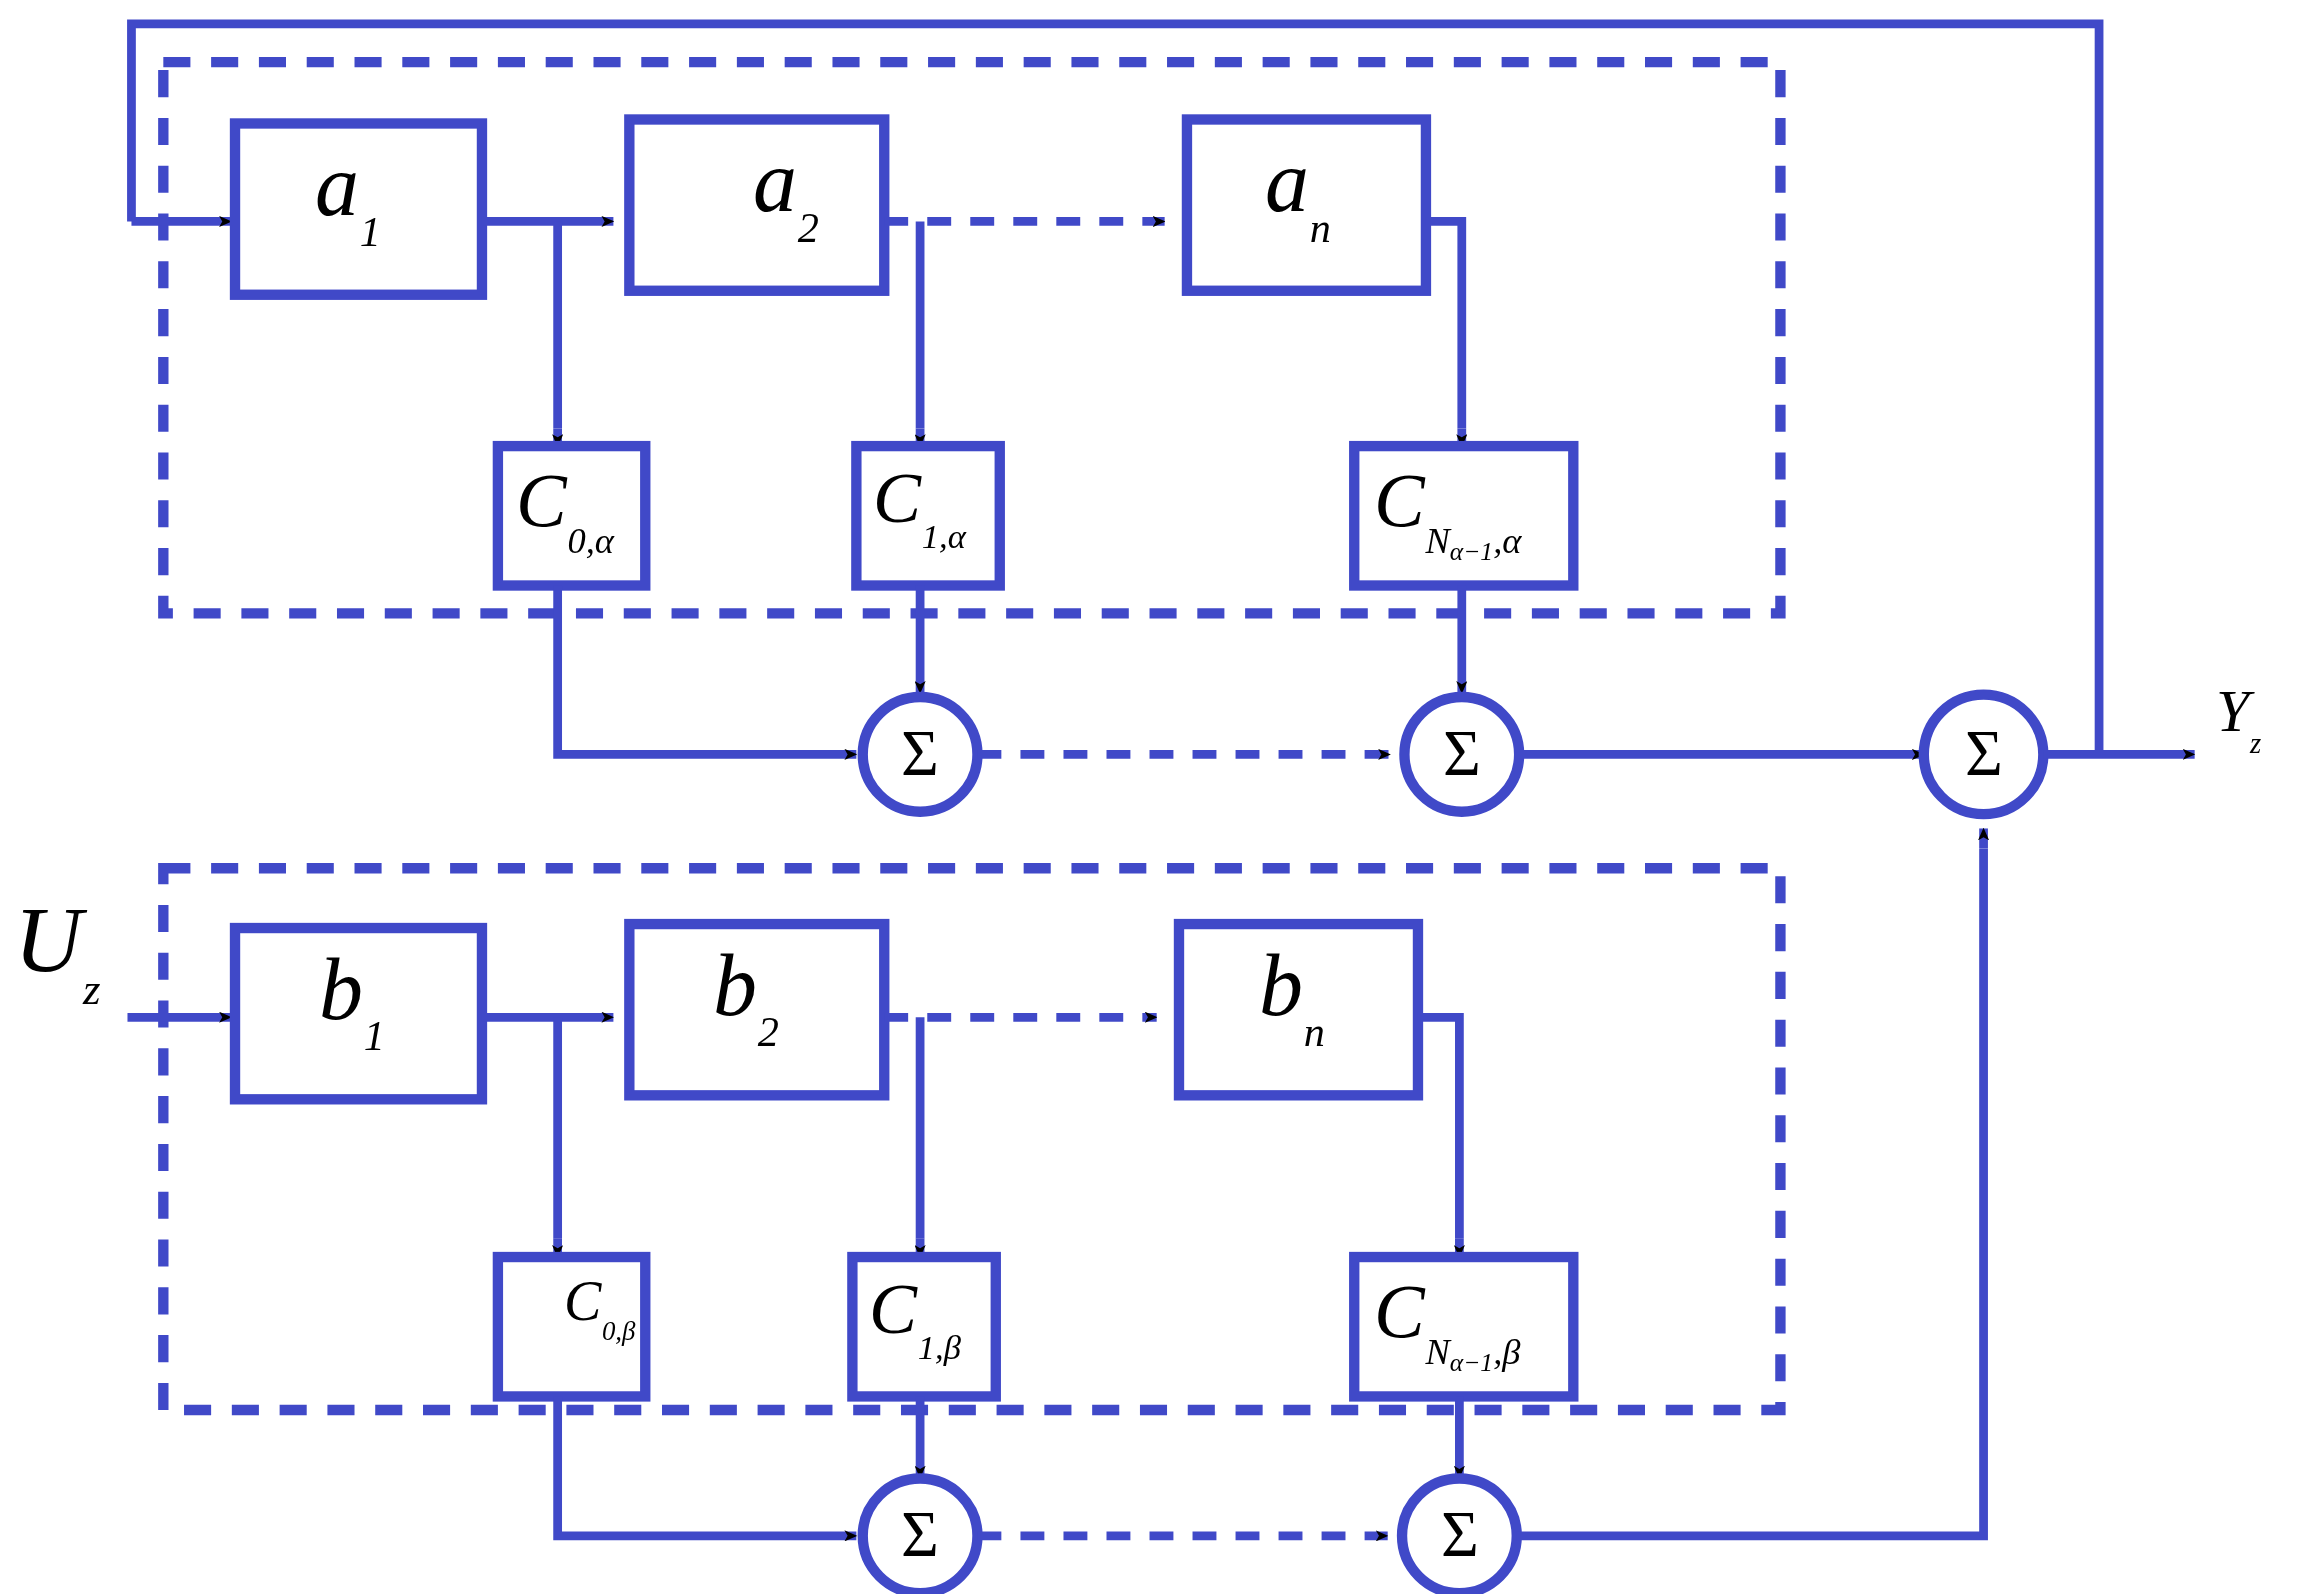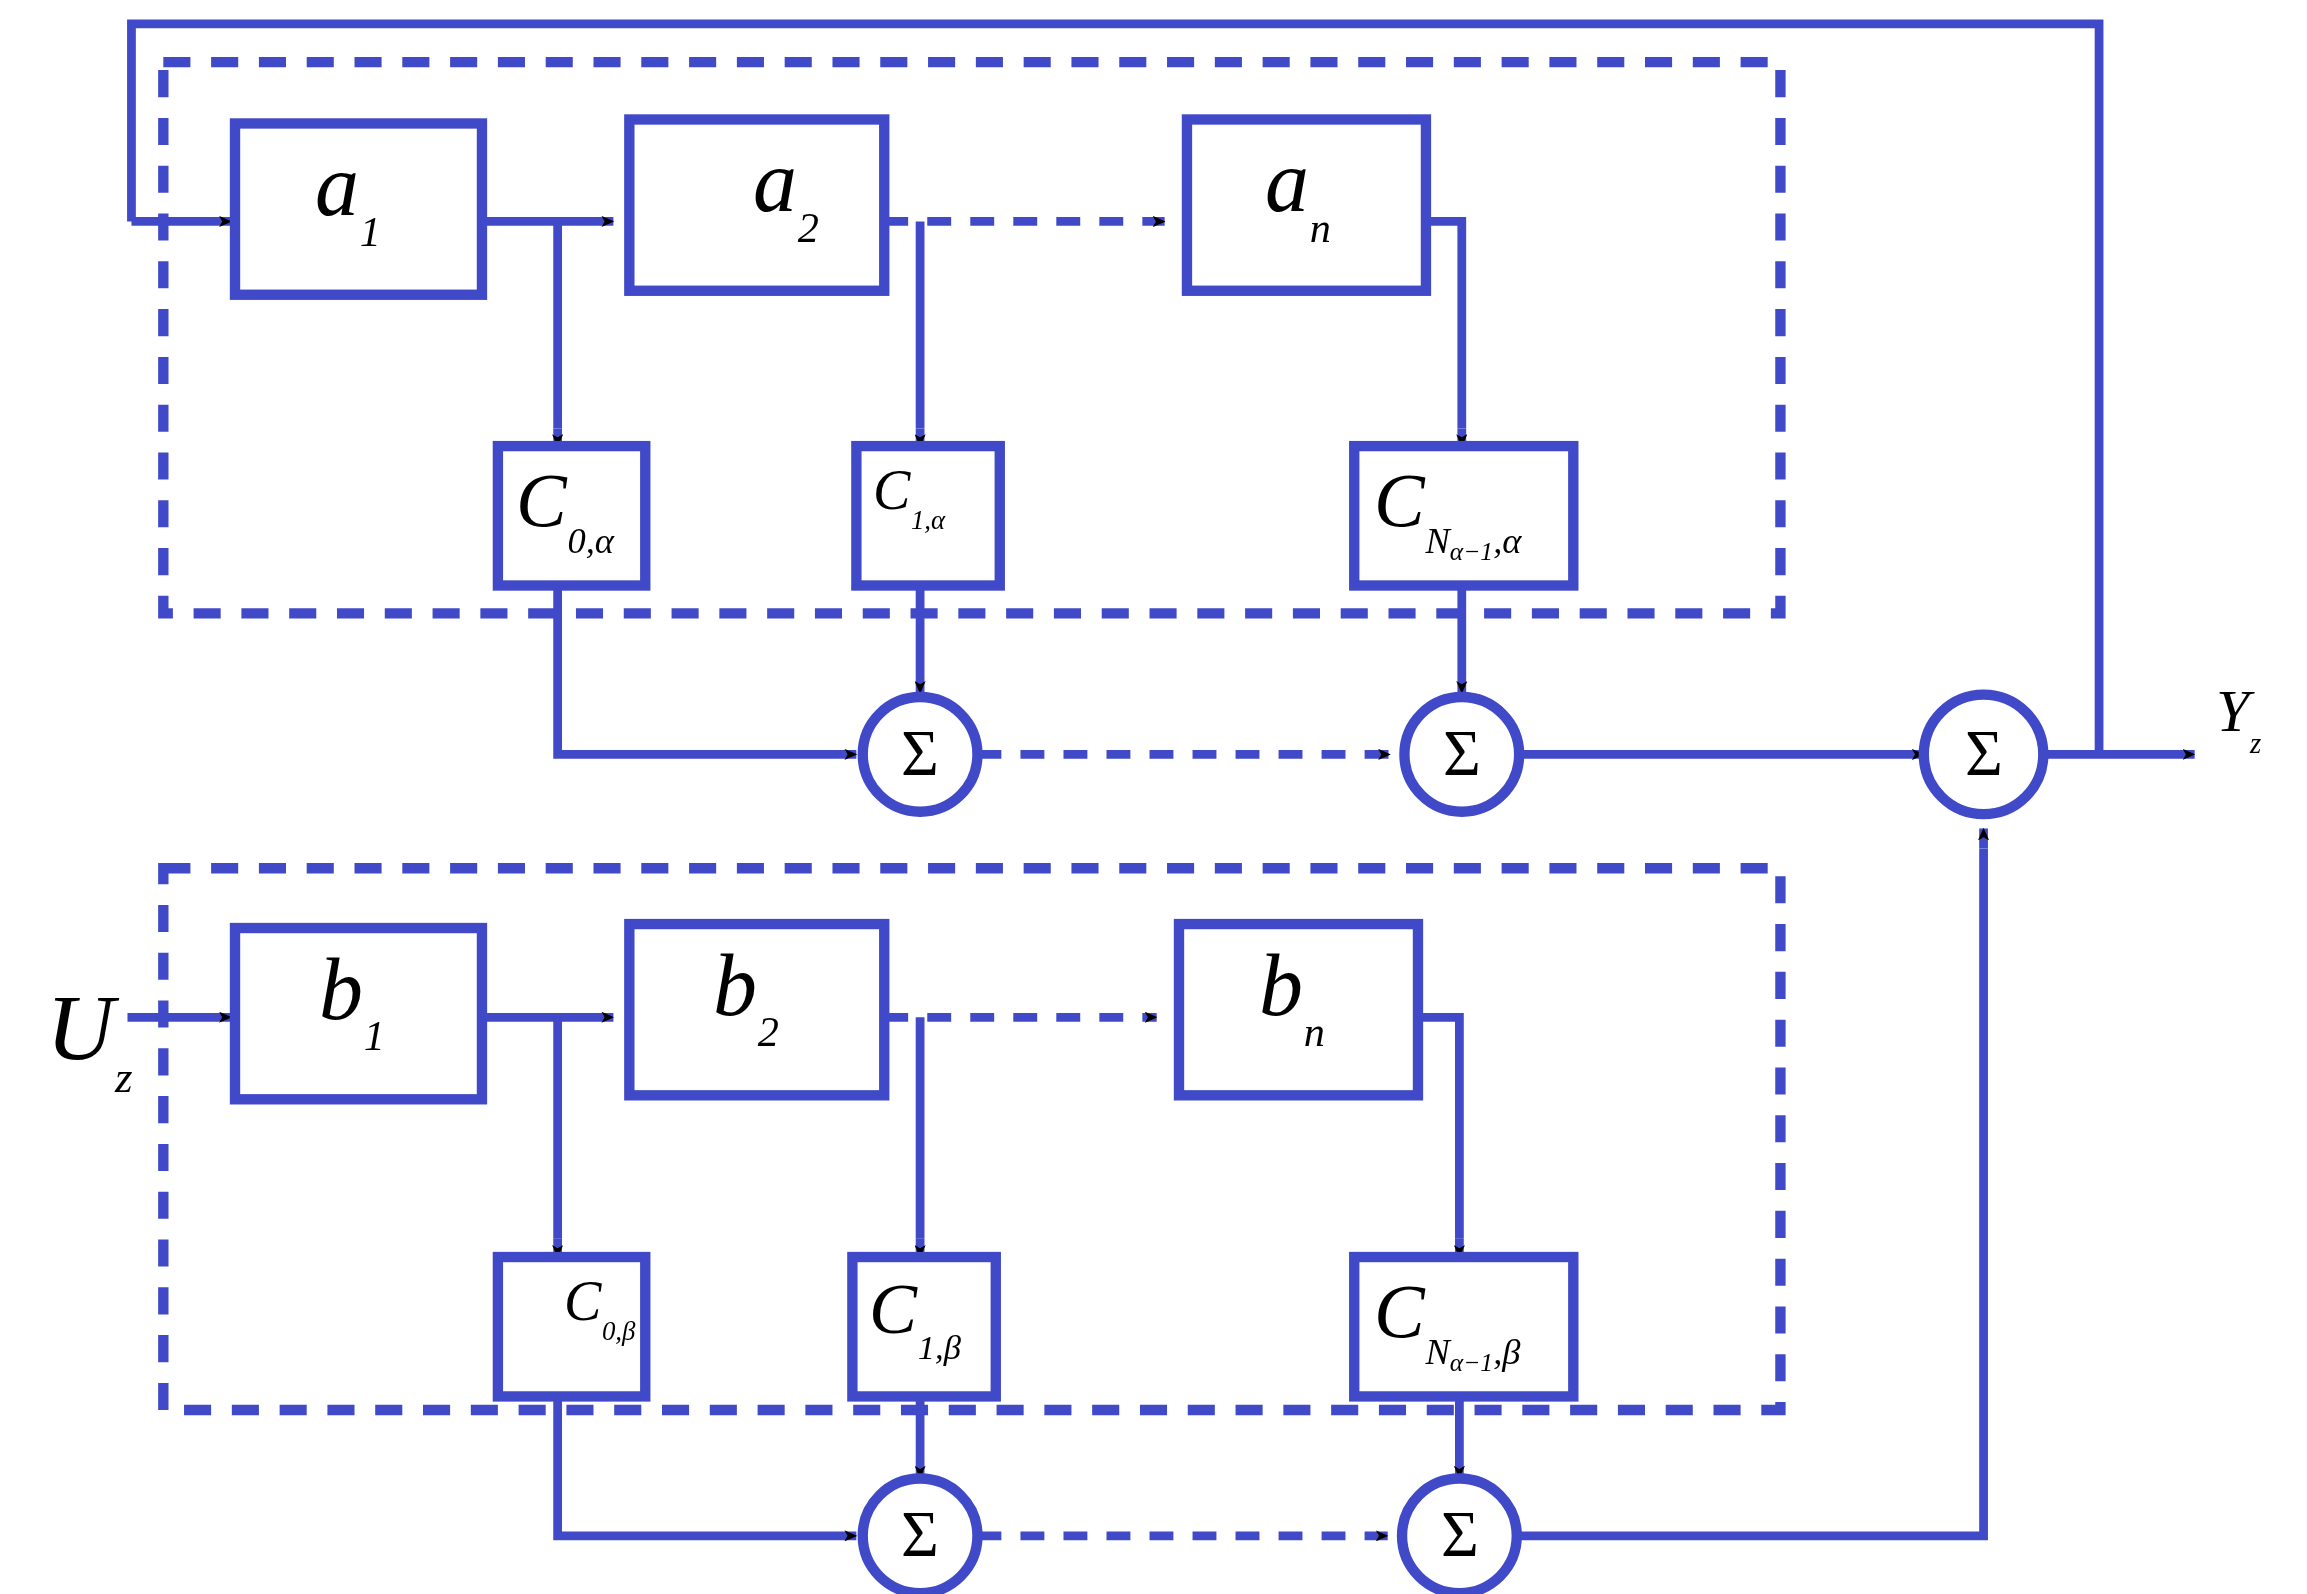--- a/index.html
+++ b/index.html
@@ -155,36 +155,36 @@
   <div class="mlabel" style="left:709px; top:138px; font-size:88px;margin-left:44px;">
     <span class="base">a</span><span class="sub">2</span>
   </div>
   <div class="mlabel" style="left:1265px; top:138px; font-size:88px;">
     <span class="base">a</span><span class="sub">n</span>
   </div>
 
   <div class="mlabel" style="left:516px; top:462px; font-size:76px;">
     <span class="base">C</span><span class="sub"><span>0,</span><span>α</span></span>
   </div>
-  <div class="mlabel" style="left:873px; top:462px; font-size:56px;text-align:center;">
+  <div class="mlabel" style="left:873px; top:462px; font-size:72px;text-align:center;">
     <span class="base">C</span><span class="sub"><span>1,</span><span>α</span></span>
   </div>
   <div class="mlabel" style="left:1374px; top:462px; font-size:76px;">
     <span class="base">C</span><span class="sub"><span>N</span><span class="sub2">α−1</span><span>,</span><span>α</span></span>
   </div>
 
   <div class="sigma-label" style="left:888px; top:721px; width:64px; font-size:65px;">Σ</div>
   <div class="sigma-label" style="left:1430px; top:721px; width:64px; font-size:65px;">Σ</div>
   <div class="sigma-label" style="left:1952px; top:721px; width:64px; font-size:65px;">Σ</div>
 
   <div class="mlabel" style="left:2216px; top:681px; font-size:60px;">
     <span class="base">Y</span><span class="sub">z</span>
   </div>
 
-  <div class="mlabel" style="left:14.3px; top:980px; font-size:94px;margin-left:32px;">
+  <div class="mlabel" style="left:14.3px; top:892px; font-size:94px;">
     <span class="base">U</span><span class="sub">z</span>
   </div>
 
   <div class="mlabel" style="left:319px; top:946px; font-size:88px;">
     <span class="base">b</span><span class="sub">1</span>
   </div>
   <div class="mlabel" style="left:713px; top:942px; font-size:88px;">
     <span class="base">b</span><span class="sub">2</span>
   </div>
   <div class="mlabel" style="left:1259px; top:942px; font-size:88px;">

